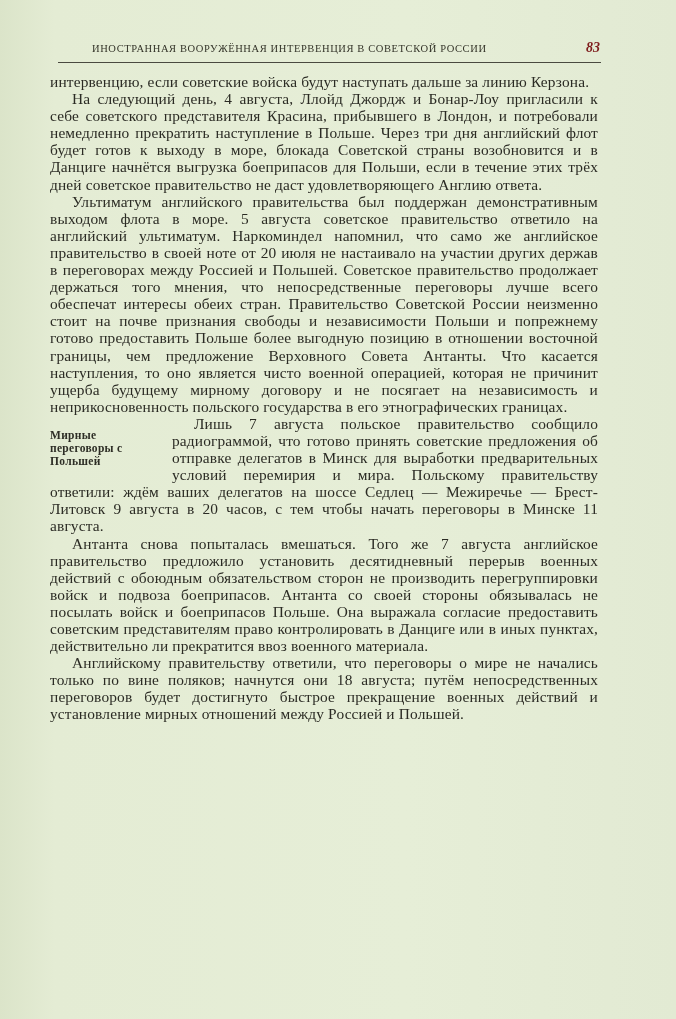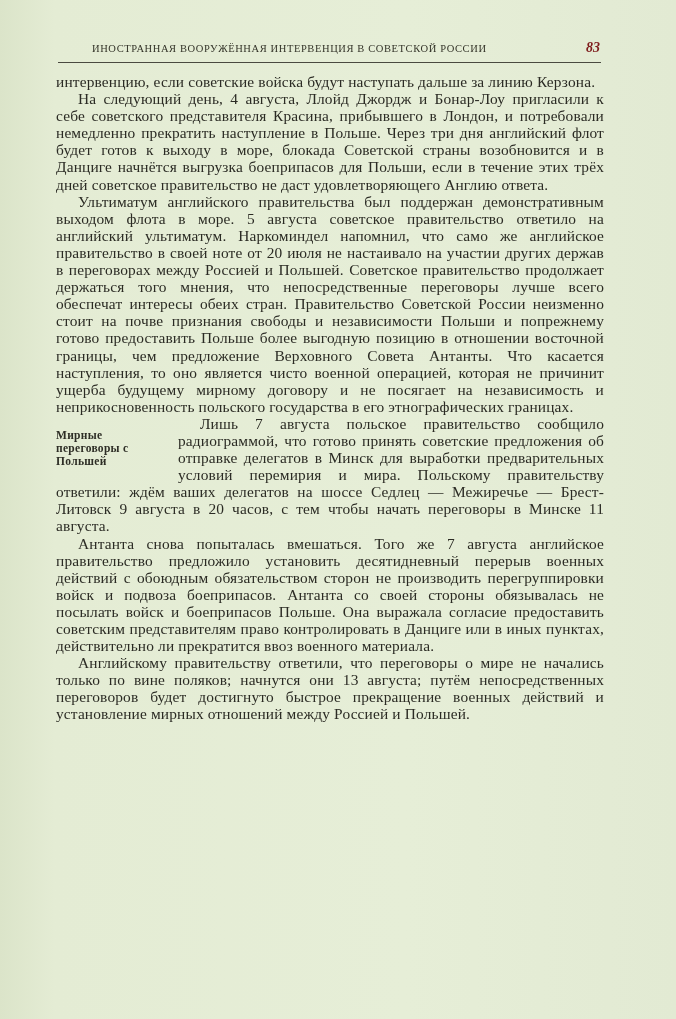--- a/index.html
+++ b/index.html
@@ -23,21 +23,21 @@
   }
   .page-number {
     font-family: "Liberation Serif", serif; font-style: italic;
     font-size: 14px; font-weight: bold; color: #7f1d1d;
   }
   .head-rule {
     position: absolute; left: 58px; top: 62px; width: 543px; height: 0;
     border-top: 1.3px solid #4a4a40;
   }
   .body-text {
-    position: absolute; left: 56px; top: 73px; width: 548px;
+    position: absolute; left: 50px; top: 73px; width: 548px;
     font-family: "Liberation Serif", serif;
     font-size: 15.4px; line-height: 17.1px;
     text-align: justify; letter-spacing: 0.15px;
     color: #2b2b24;
   }
   .body-text p { margin: 0; text-indent: 22px; }
   .body-text p.cont { text-indent: 0; }
   .side-note-block { position: relative; }
   .side-note {
     float: left; width: 108px; margin: 14px 14px 2px 0;
@@ -58,16 +58,16 @@
 
   <div class="body-text">
     <p class="cont">интервенцию, если советские войска будут наступать дальше за линию Керзона.</p>
     <p>На следующий день, 4 августа, Ллойд Джордж и Бонар-Лоу пригласили к себе советского представителя Красина, прибывшего в Лондон, и потребовали немедленно прекратить наступление в Польше. Через три дня английский флот будет готов к выходу в море, блокада Советской страны возобновится и в Данциге начнётся выгрузка боеприпасов для Польши, если в течение этих трёх дней советское правительство не даст удовлетворяющего Англию ответа.</p>
     <p>Ультиматум английского правительства был поддержан демонстративным выходом флота в море. 5 августа советское правительство ответило на английский ультиматум. Наркоминдел напомнил, что само же английское правительство в своей ноте от 20 июля не настаивало на участии других держав в переговорах между Россией и Польшей. Советское правительство продолжает держаться того мнения, что непосредственные переговоры лучше всего обеспечат интересы обеих стран. Правительство Советской России неизменно стоит на почве признания свободы и независимости Польши и попрежнему готово предоставить Польше более выгодную позицию в отношении восточной границы, чем предложение Верховного Совета Антанты. Что касается наступления, то оно является чисто военной операцией, которая не причинит ущерба будущему мирному договору и не посягает на независимость и неприкосновенность польского государства в его этнографических границах.</p>
     <div class="side-note-block">
       <div class="side-note">Мирные переговоры с Польшей</div>
       <p>Лишь 7 августа польское правительство сообщило радиограммой, что готово принять советские предложения об отправке делегатов в Минск для выработки предварительных условий перемирия и мира. Польскому правительству ответили: ждём ваших делегатов на шоссе Седлец — Межиречье — Брест-Литовск 9 августа в 20 часов, с тем чтобы начать переговоры в Минске 11 августа.</p>
     </div>
     <p>Антанта снова попыталась вмешаться. Того же 7 августа английское правительство предложило установить десятидневный перерыв военных действий с обоюдным обязательством сторон не производить перегруппировки войск и подвоза боеприпасов. Антанта со своей стороны обязывалась не посылать войск и боеприпасов Польше. Она выражала согласие предоставить советским представителям право контролировать в Данциге или в иных пунктах, действительно ли прекратится ввоз военного материала.</p>
-    <p>Английскому правительству ответили, что переговоры о мире не начались только по вине поляков; начнутся они 13 августа; путём непосредственных переговоров будет достигнуто быстрое прекращение военных действий и установление мирных отношений между Россией и Польшей.</p>
+    <p>Английскому правительству ответили, что переговоры о мире не начались только по вине поляков; начнутся они 18 августа; путём непосредственных переговоров будет достигнуто быстрое прекращение военных действий и установление мирных отношений между Россией и Польшей.</p>
   </div>
 
 </div>
 
 </body></html>

